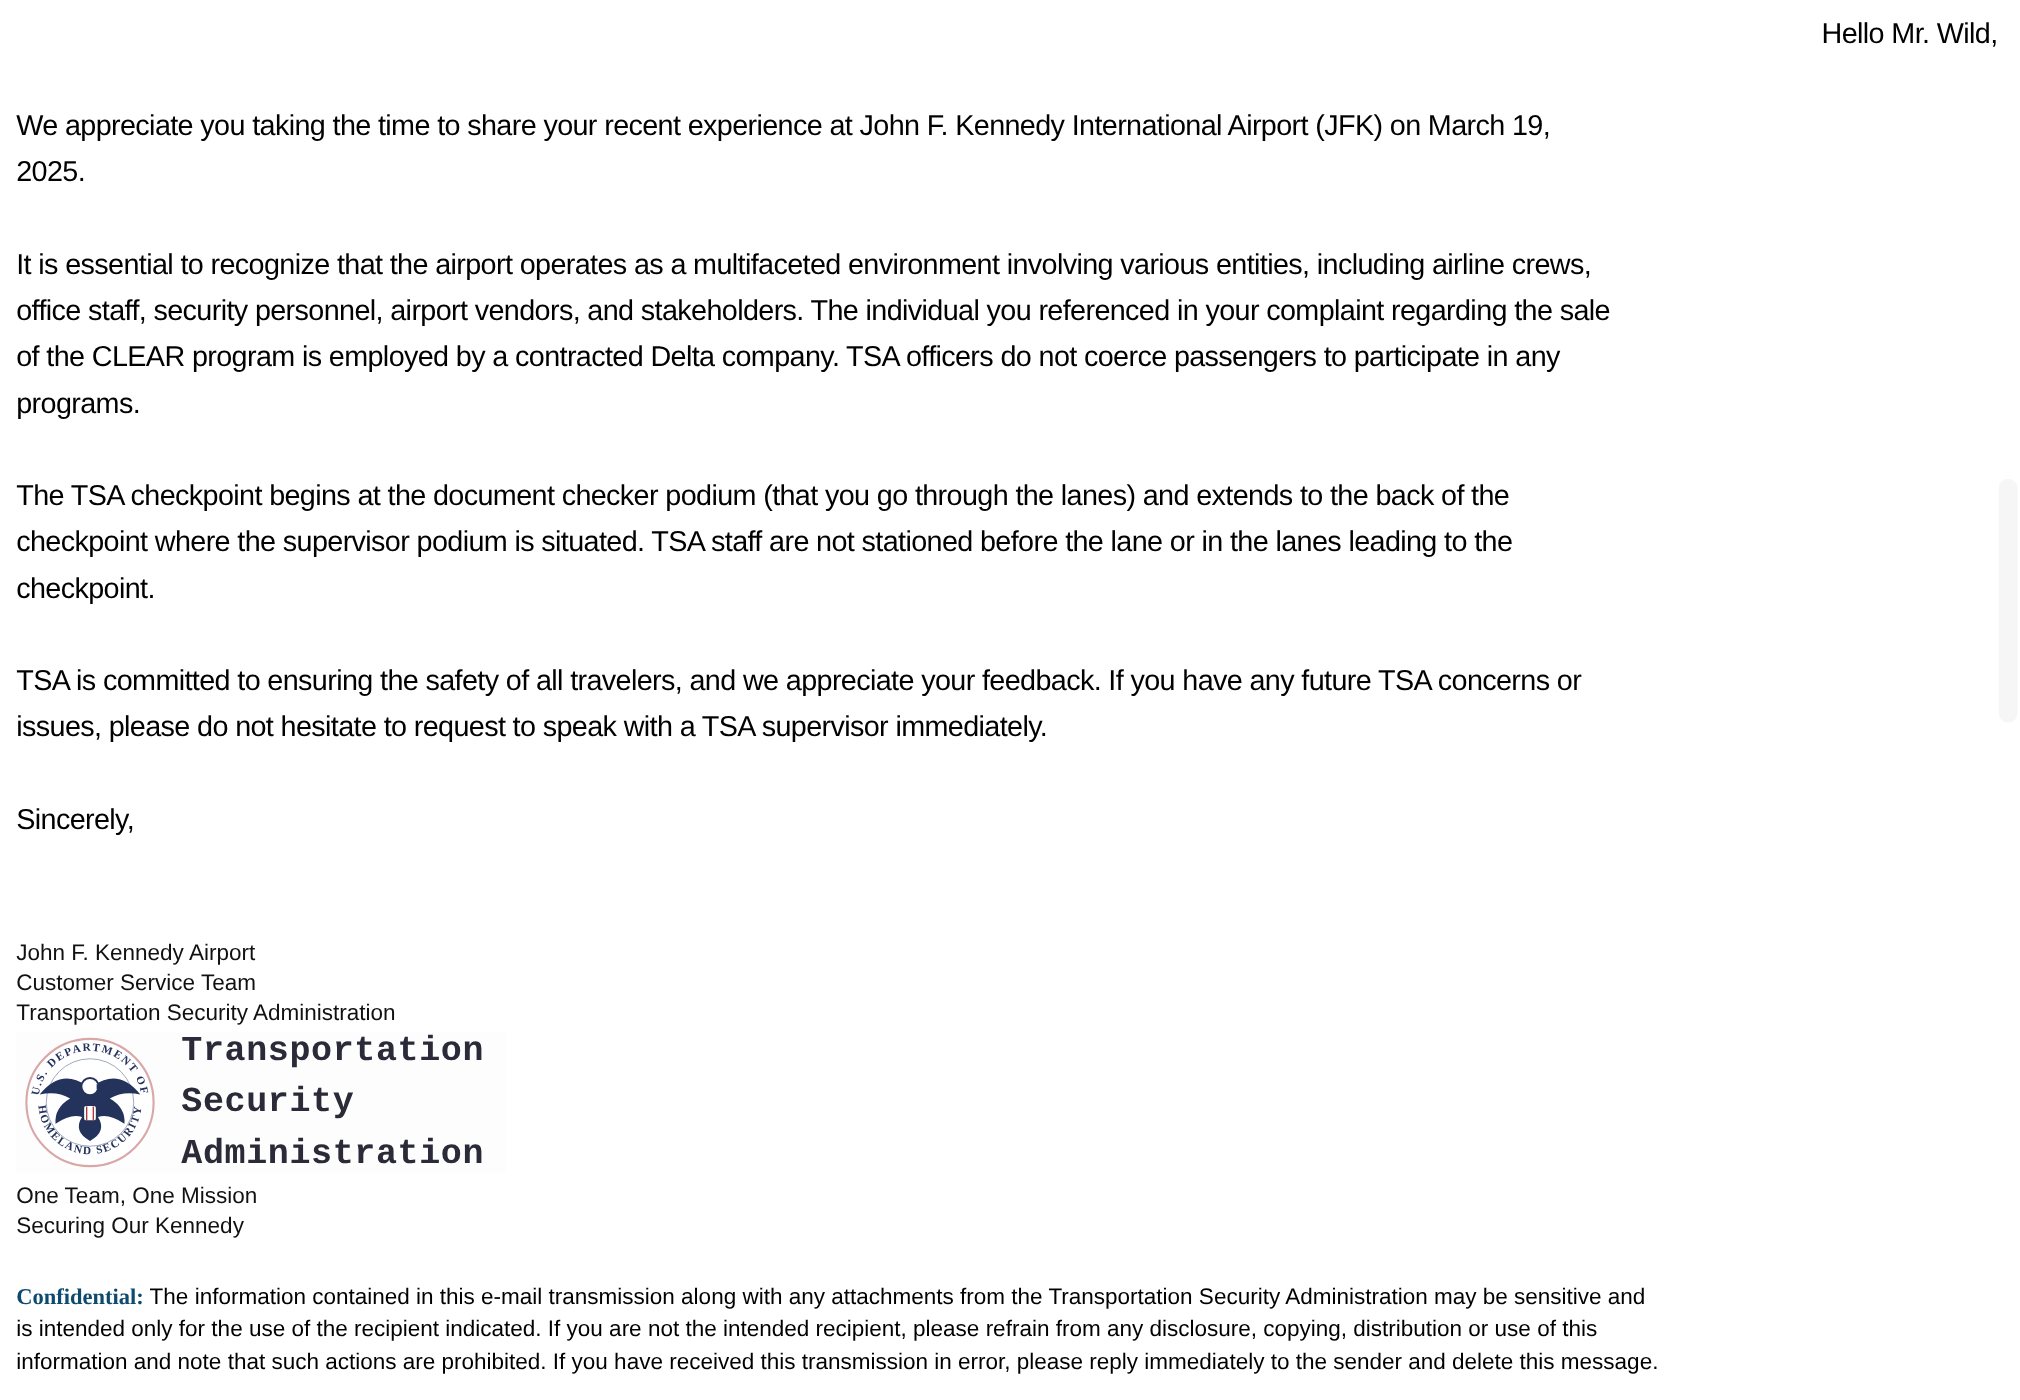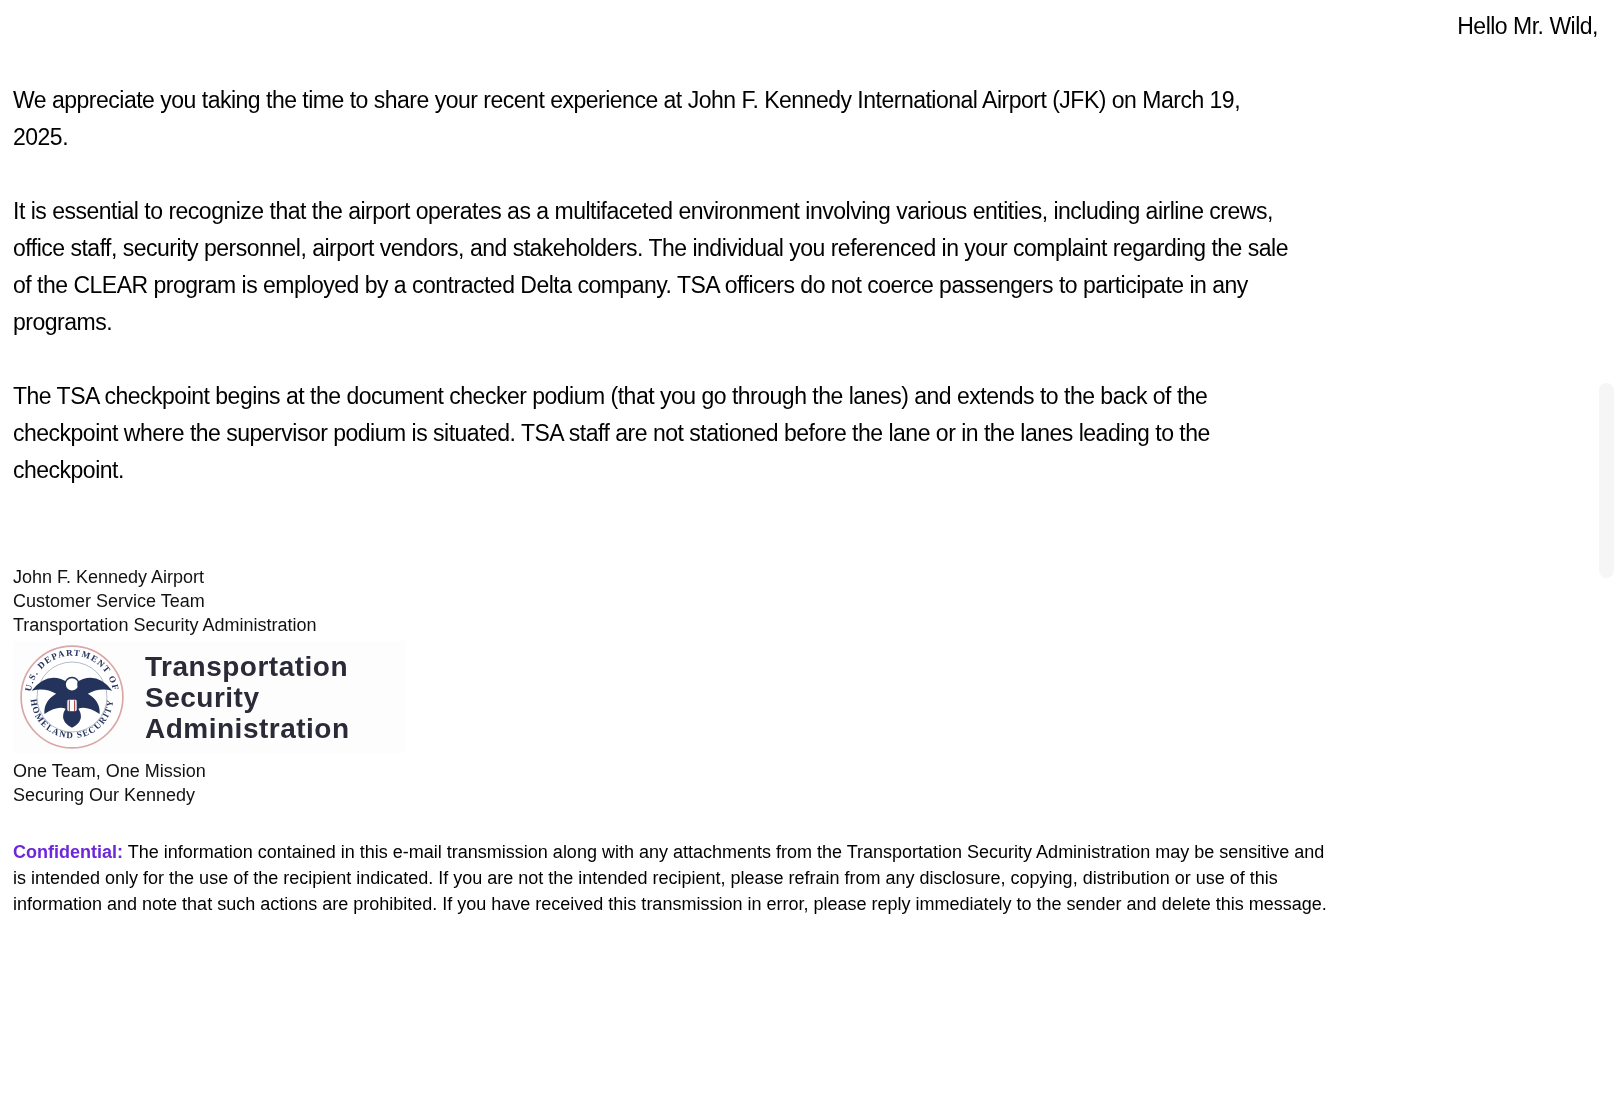--- a/index.html
+++ b/index.html
@@ -47,44 +47,45 @@
     background: #fdfdfd;
     width: 392px;
   }
   .seal {
     width: 118px;
     height: 106px;
     flex: 0 0 auto;
     margin-right: 14px;
   }
   .wordmark {
-    font-family: Liberation Sans, sans-serif;
+    font-family: Liberation Mono, monospace;
     font-weight: bold;
     font-size: 28px;
-    line-height: 31px;
+    line-height: 41px;
     letter-spacing: 0.5px;
     color: #2a2a38;
     white-space: pre-line;
   }
   .tagline {
     margin-top: 6px;
     font-size: 18px;
     line-height: 24px;
     white-space: pre-line;
     color: #111111;
   }
   .disclaimer {
     margin-top: 32px;
     font-size: 18px;
     line-height: 26px;
     color: #000000;
   }
   .disclaimer .label {
-    color: #6d28d9;
+    color: #0c4a6e;
     font-weight: bold;
+    font-family: Liberation Serif, serif;
   }
   .disclaimer .text {
     white-space: pre-line;
   }
   .scrollbar-thumb {
     position: absolute;
     right: 2px;
     top: 383px;
     width: 15px;
     height: 195px;
@@ -108,21 +109,24 @@
 
   <p class="para">We appreciate you taking the time to share your recent experience at John F. Kennedy International Airport (JFK) on March 19,
 2025.</p>
   <p class="para">It is essential to recognize that the airport operates as a multifaceted environment involving various entities, including airline crews,
 office staff, security personnel, airport vendors, and stakeholders. The individual you referenced in your complaint regarding the sale
 of the CLEAR program is employed by a contracted Delta company. TSA officers do not coerce passengers to participate in any
 programs.</p>
   <p class="para">The TSA checkpoint begins at the document checker podium (that you go through the lanes) and extends to the back of the
 checkpoint where the supervisor podium is situated. TSA staff are not stationed before the lane or in the lanes leading to the
 checkpoint.</p>
+  <p class="para">TSA is committed to ensuring the safety of all travelers, and we appreciate your feedback. If you have any future TSA concerns or
+issues, please do not hesitate to request to speak with a TSA supervisor immediately.</p>
 
+  <p class="para closing">Sincerely,</p>
 
   <div class="signature-block">John F. Kennedy Airport
 Customer Service Team
 Transportation Security Administration</div>
 
   <div class="logo-row">
     <svg class="seal" viewBox="0 0 100 100" xmlns="http://www.w3.org/2000/svg">
       <circle cx="50" cy="50" r="48" fill="#ffffff" stroke="#d9a7a7" stroke-width="1.6"></circle>
       <circle cx="50" cy="50" r="33" fill="none" stroke="#8a93ad" stroke-width="0.6"></circle>
       <defs>

